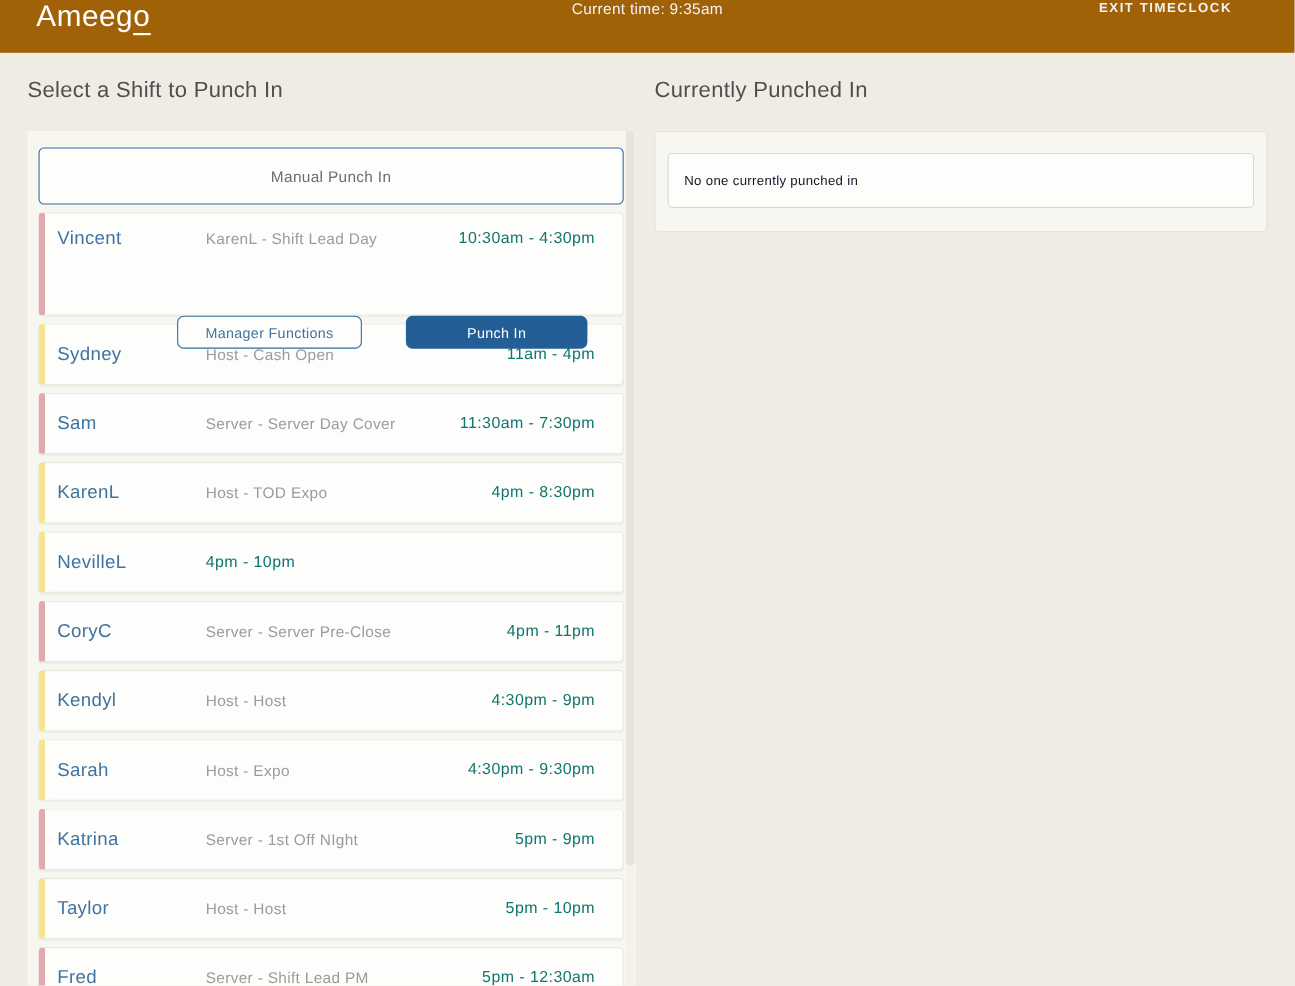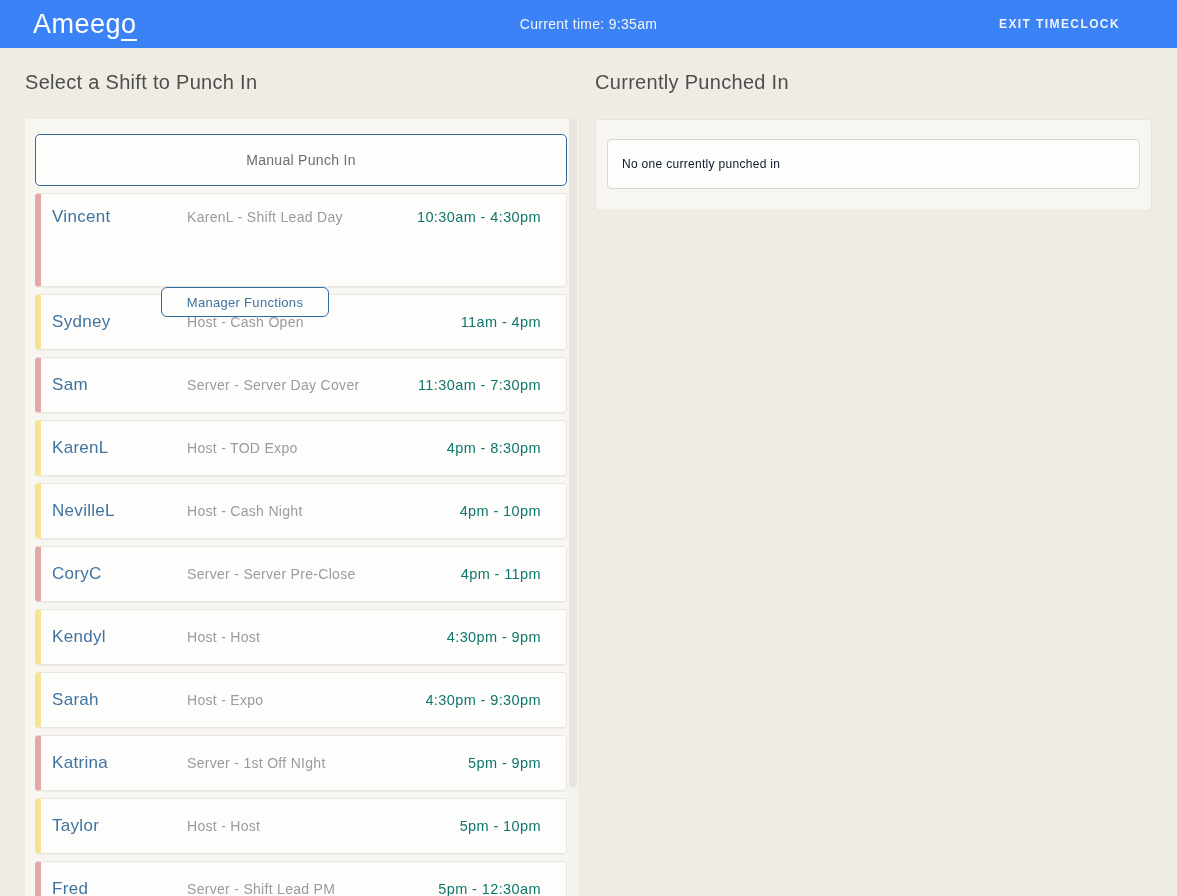--- a/index.html
+++ b/index.html
@@ -4,22 +4,22 @@
 <style>
   * { margin:0; padding:0; box-sizing:border-box; }
   html,body { width:1177px; height:896px; overflow:hidden; }
   body {
     font-family:"Liberation Sans","DejaVu Sans",sans-serif;
     background:#efece4;
     color:#4e4e50;
   }
   
   .header {
-    position:relative; height:48px; background:#3b82f6;
-    display:flex; align-items:center; color:#fff;
+    position:relative; height:48px; background:#a16207;
+    display:flex; align-items:flex-start; color:#fff;
   }
   .logo {
     margin-left:33px; font-size:27px; font-weight:400; letter-spacing:0.5px; color:#fff;
   }
   .logo .u { border-bottom:2px solid #fff; padding-bottom:0px; }
   .current-time {
     position:absolute; left:0; right:0; text-align:center;
     font-size:14px; letter-spacing:0.3px; color:#f2f5f8;
   }
   .exit-link {
@@ -123,20 +123,23 @@
       <div class="shift-card shift-card--expanded" data-accent="pink">
         <div class="card-main">
           <div class="shift-name">Vincent</div>
           <div class="shift-role">KarenL - Shift Lead Day</div>
           <div class="shift-time">10:30am - 4:30pm</div>
         </div>
         <div class="card-buttons">
           <div class="manager-btn">
             <span>Manager Functions</span>
           </div>
+          <div class="punch-btn">
+            <span>Punch In</span>
+          </div>
         </div>
       </div>
 
       <div class="shift-card" data-accent="yellow">
         <div class="card-main">
           <div class="shift-name">Sydney</div>
           <div class="shift-role">Host - Cash Open</div>
           <div class="shift-time">11am - 4pm</div>
         </div>
       </div>
@@ -153,21 +156,20 @@
         <div class="card-main">
           <div class="shift-name">KarenL</div>
           <div class="shift-role">Host - TOD Expo</div>
           <div class="shift-time">4pm - 8:30pm</div>
         </div>
       </div>
 
       <div class="shift-card" data-accent="yellow">
         <div class="card-main">
           <div class="shift-name">NevilleL</div>
-          <div class="shift-role">Host - Cash Night</div>
           <div class="shift-time">4pm - 10pm</div>
         </div>
       </div>
 
       <div class="shift-card" data-accent="pink">
         <div class="card-main">
           <div class="shift-name">CoryC</div>
           <div class="shift-role">Server - Server Pre-Close</div>
           <div class="shift-time">4pm - 11pm</div>
         </div>

